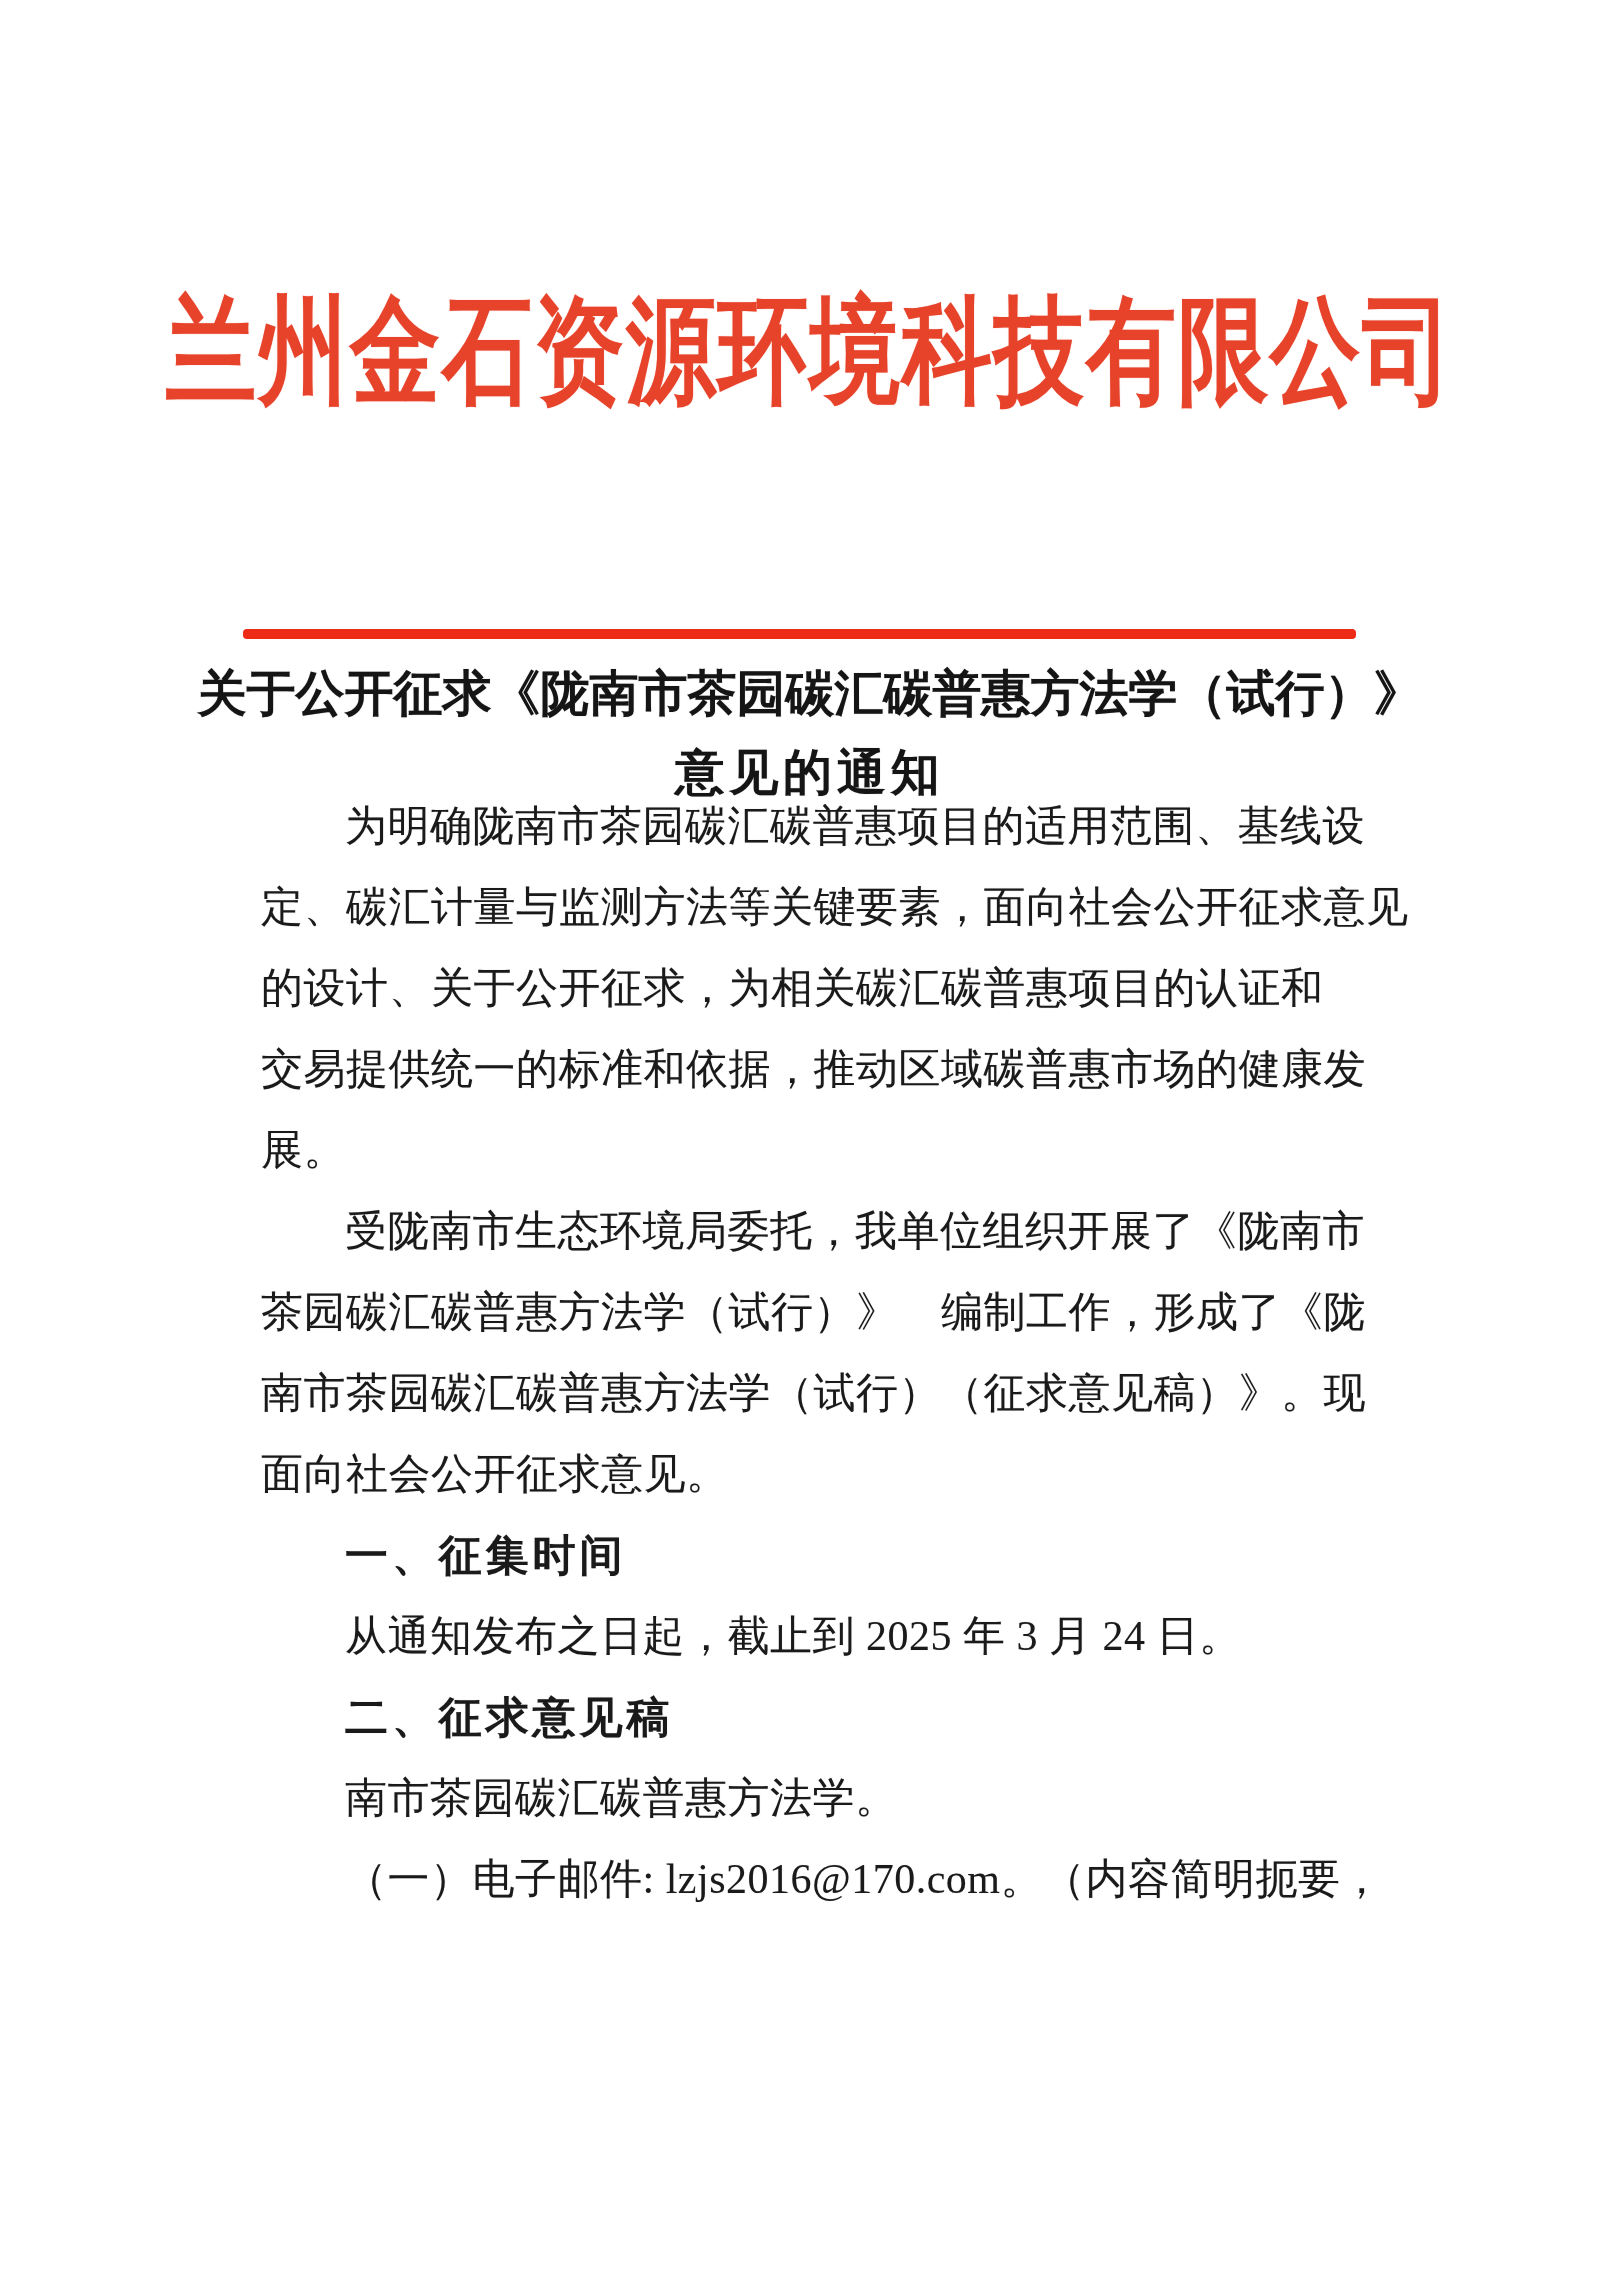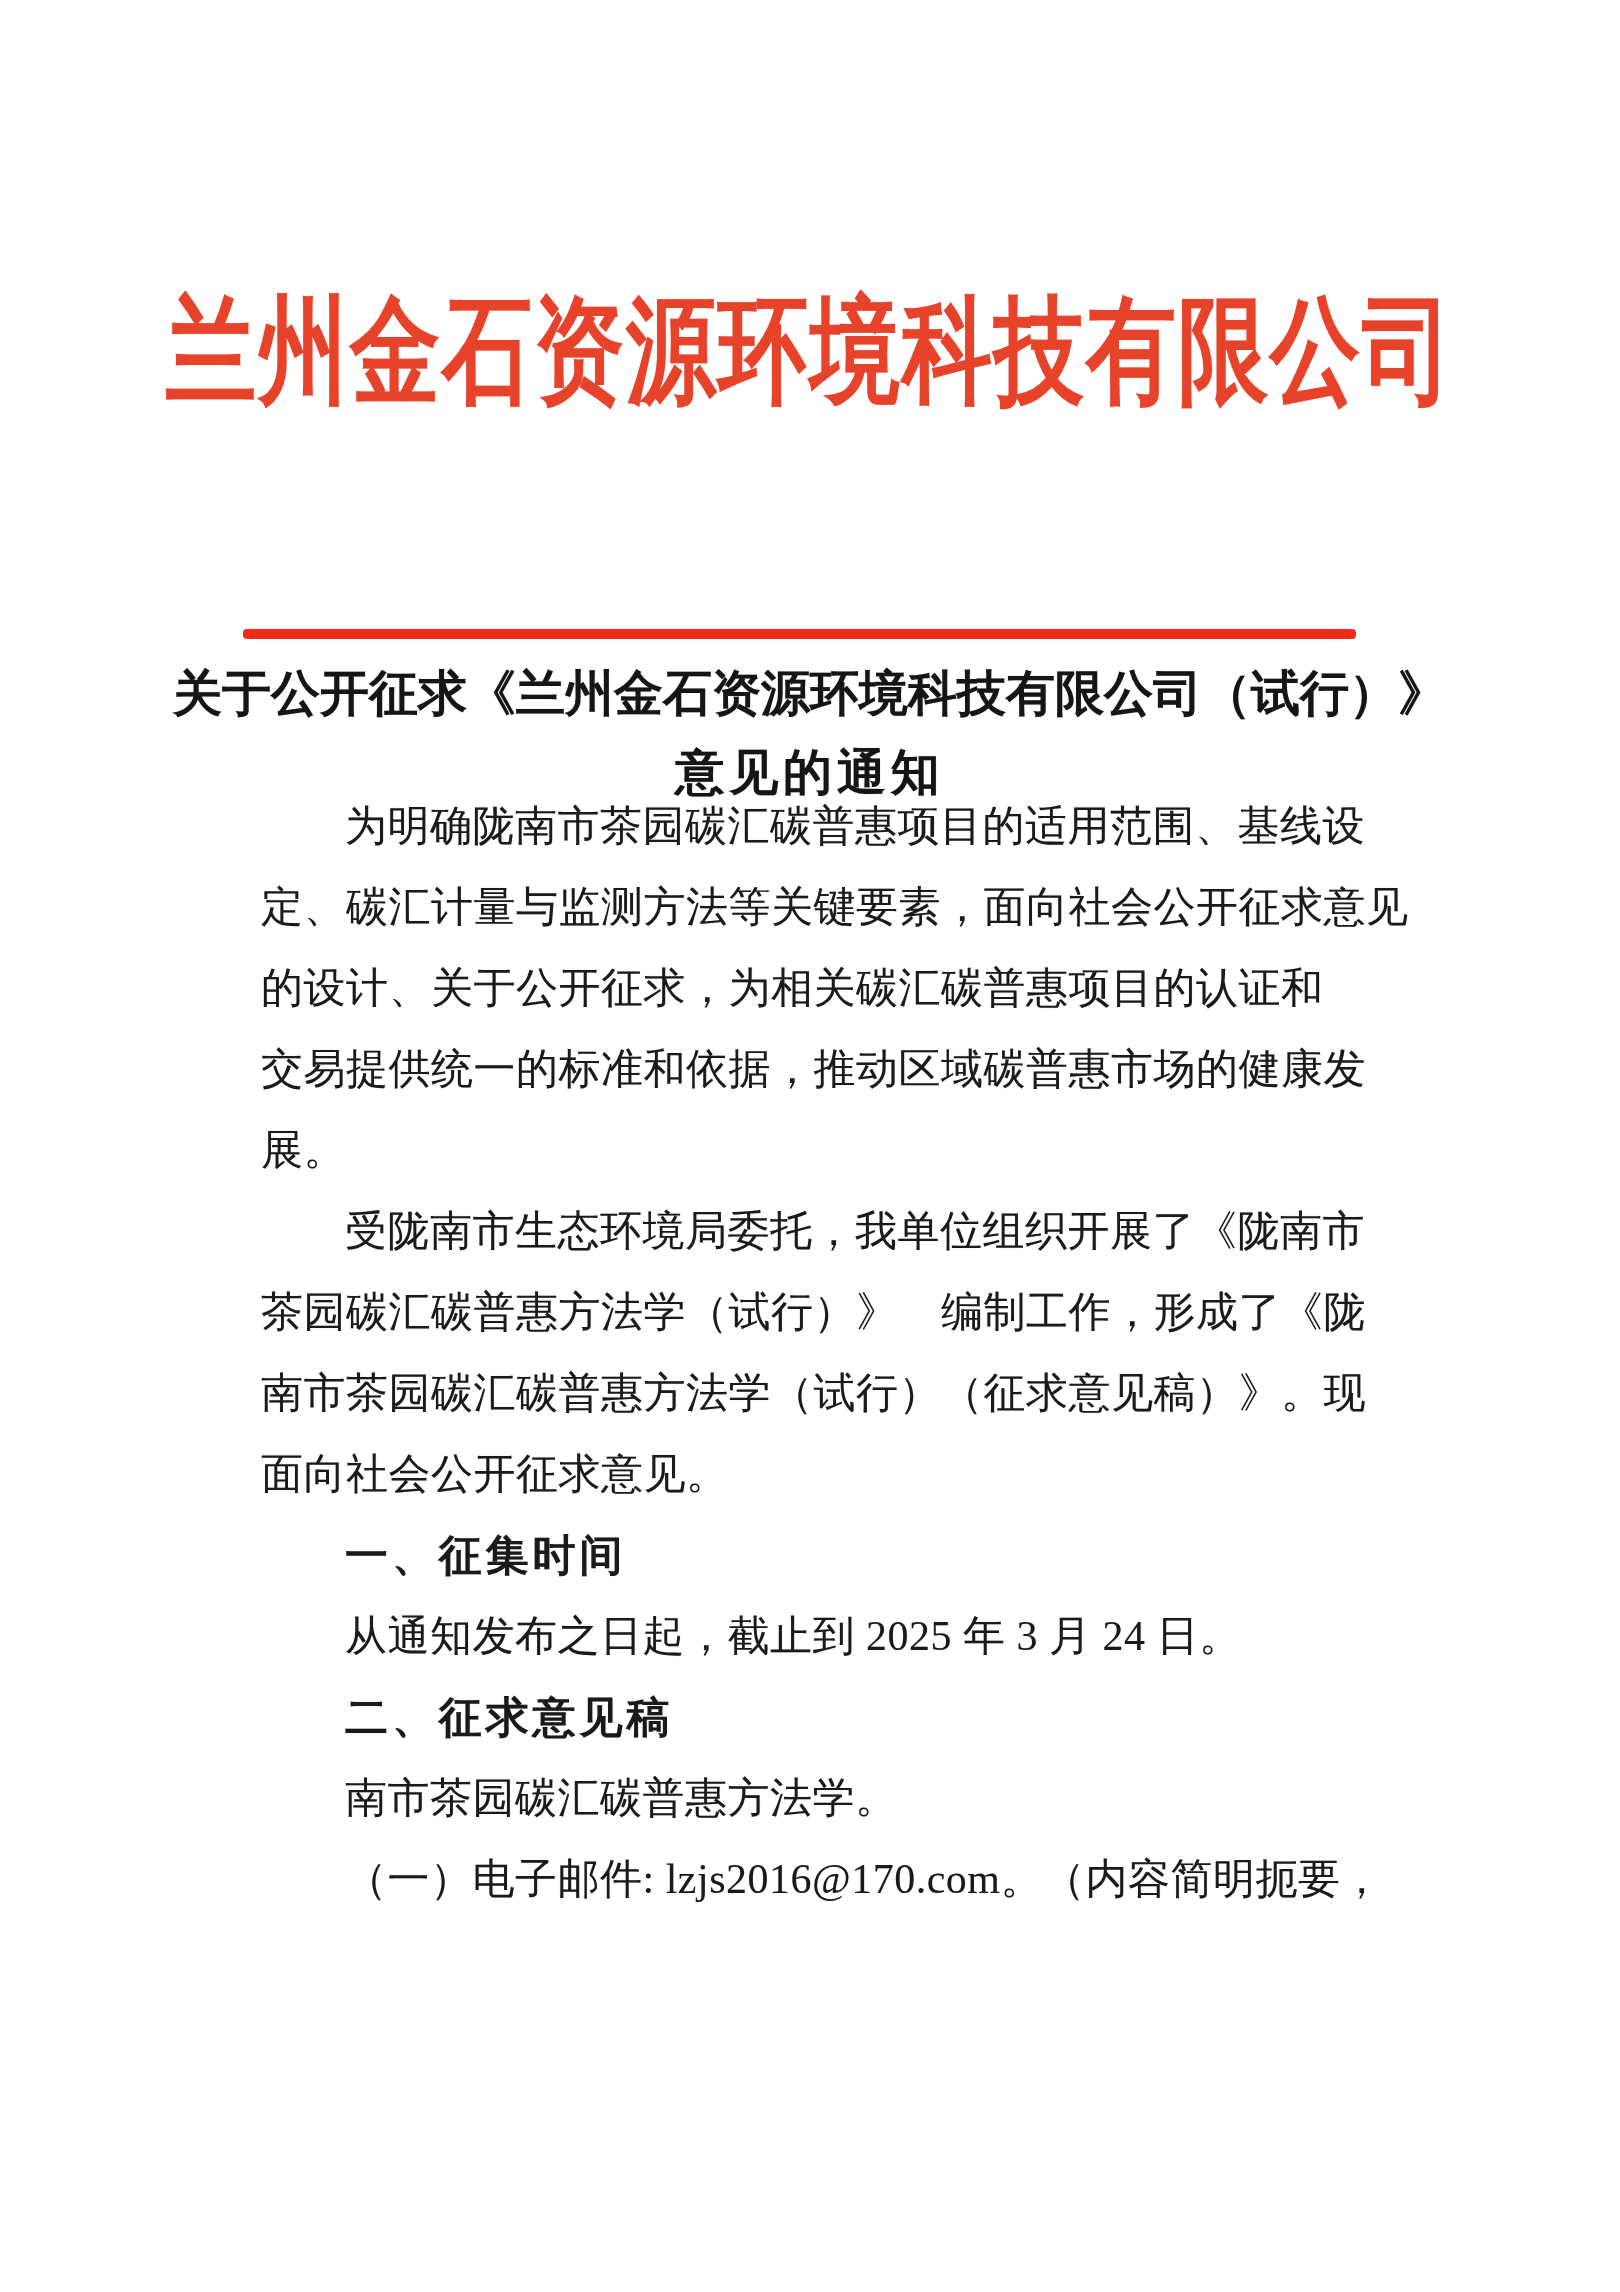--- a/index.html
+++ b/index.html
@@ -86,21 +86,21 @@
 </style>
 </head>
 <body>
 
 <div class="page">
 
   <div class="letterhead">兰州金石资源环境科技有限公司</div>
 
   <div class="red-rule"></div>
 
-  <div class="doc-title t1">关于公开征求《兰州金石资源环境科技有限公司（试行）》</div>
+  <div class="doc-title t1">关于公开征求《陇南市茶园碳汇碳普惠方法学（试行）》</div>
 
   <div class="doc-title t2">意见的通知</div>
 
   <div class="body-block">
     <div class="line ind">为明确陇南市茶园碳汇碳普惠项目的适用范围、基线设</div>
     <div class="line">定、碳汇计量与监测方法等关键要素，面向社会公开征求意见</div>
     <div class="line">的设计、关于公开征求，为相关碳汇碳普惠项目的认证和</div>
     <div class="line">交易提供统一的标准和依据，推动区域碳普惠市场的健康发</div>
     <div class="line">展。</div>
     <div class="line ind">受陇南市生态环境局委托，我单位组织开展了《陇南市</div>

